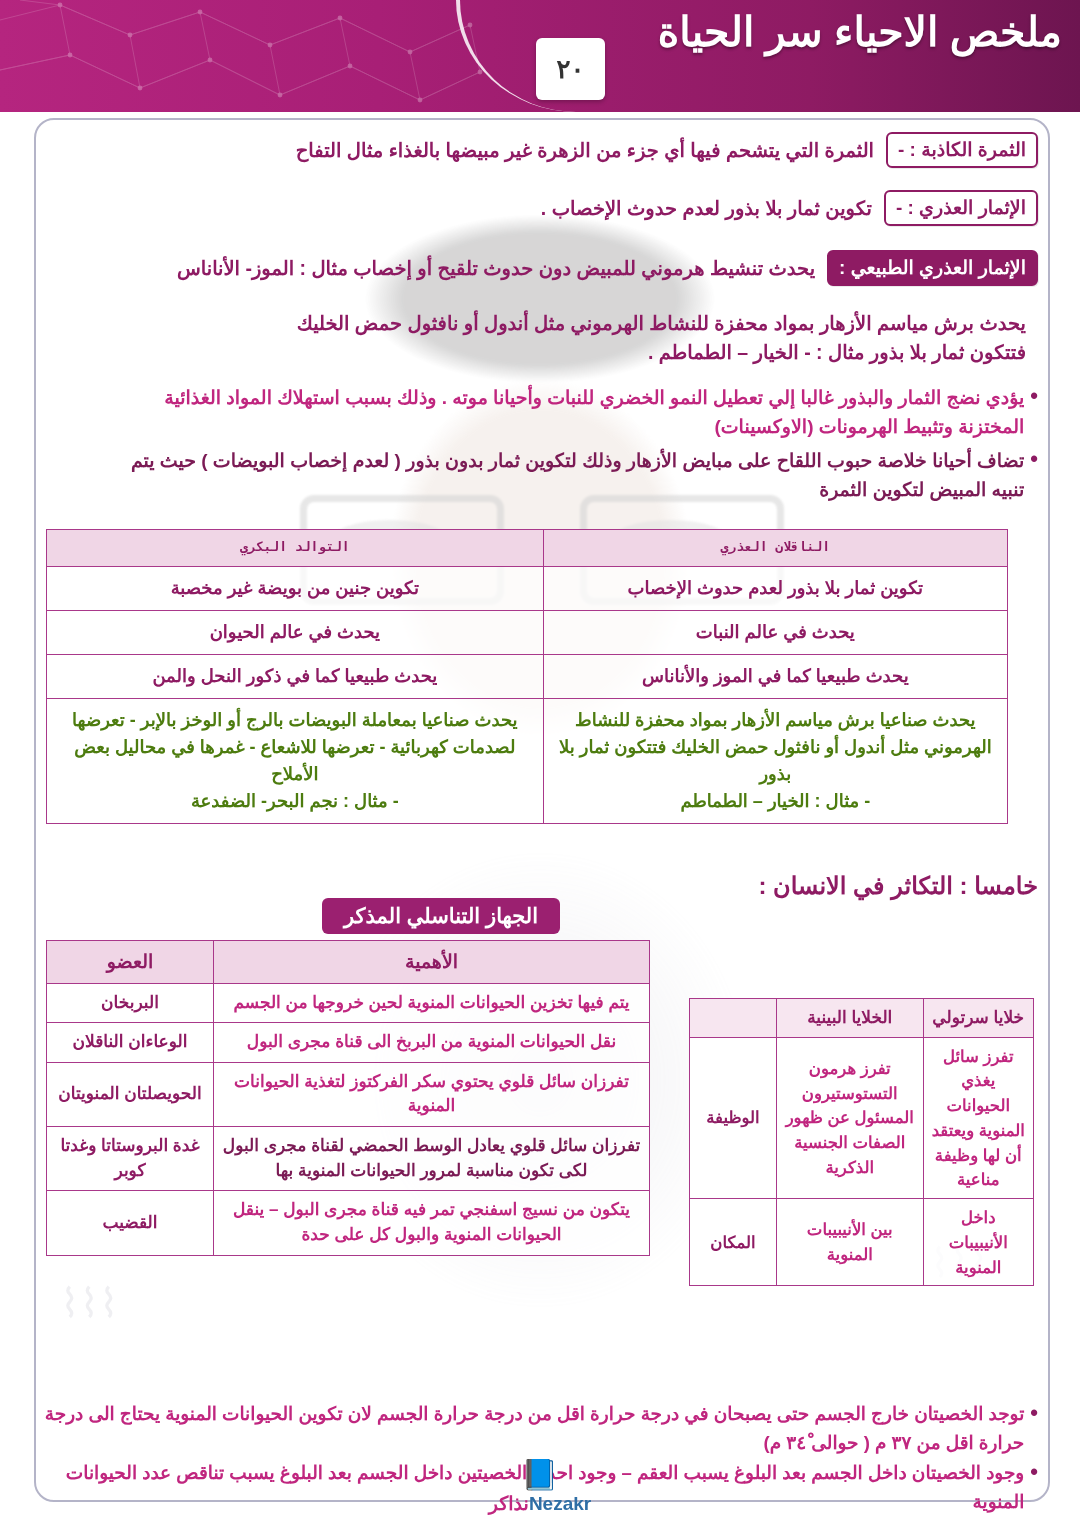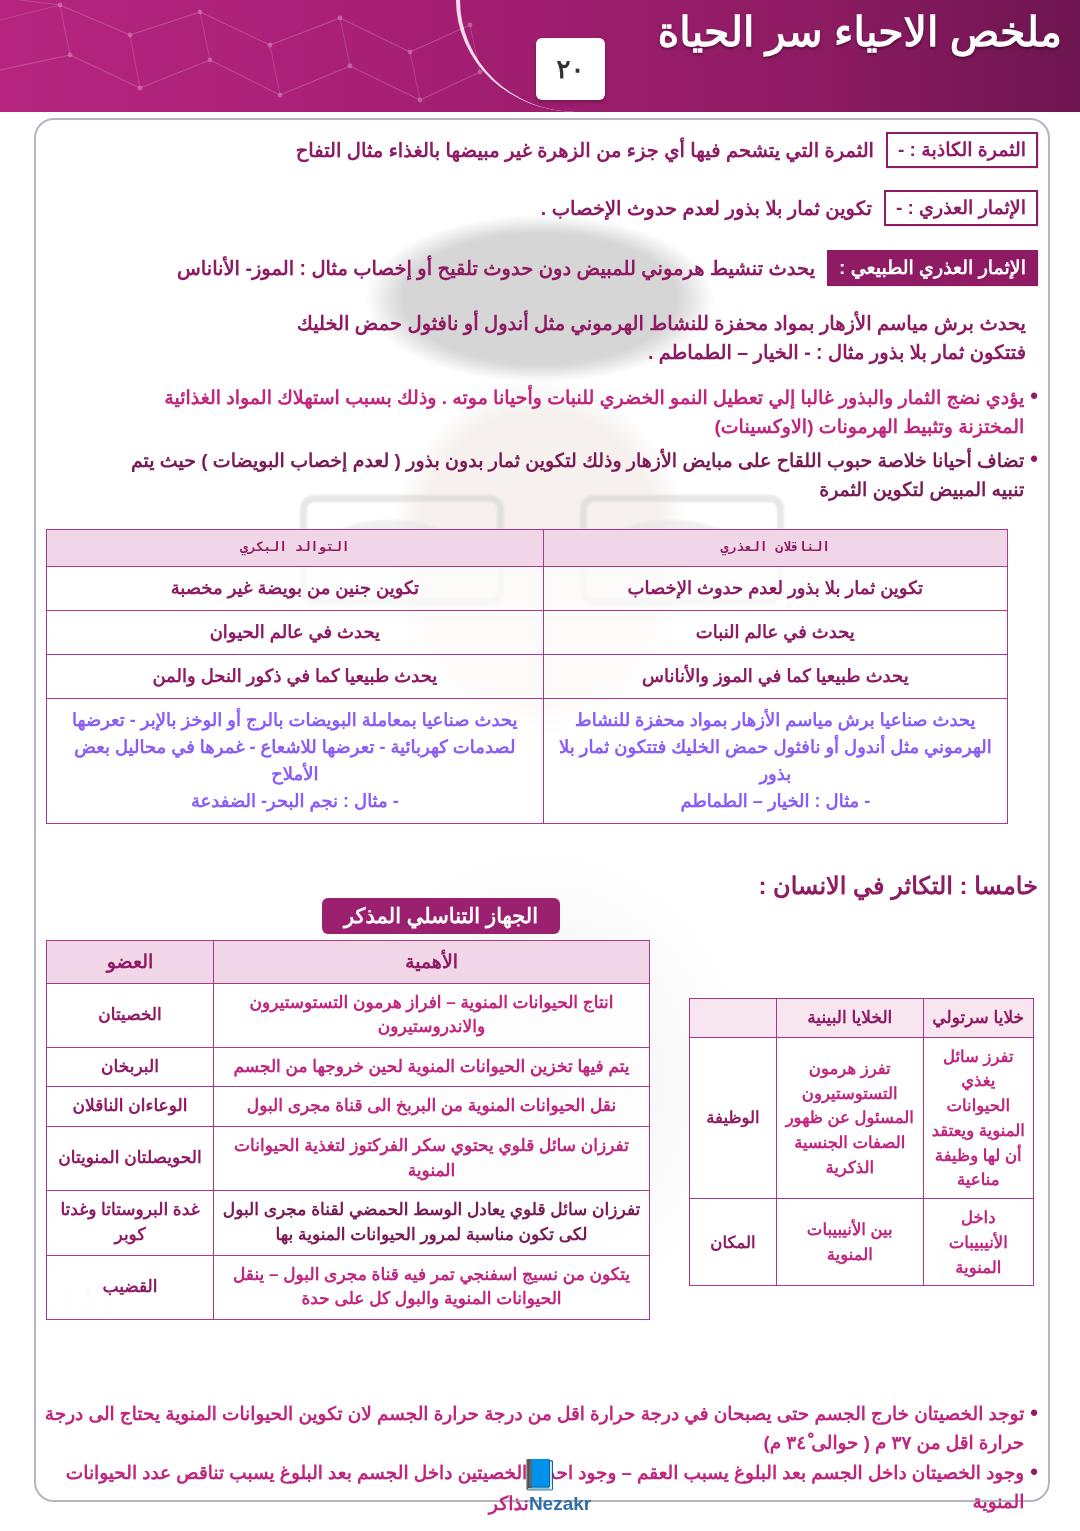--- a/index.html
+++ b/index.html
@@ -72,21 +72,21 @@
     border:2px solid #b4b4c8;border-radius:20px;
     z-index:1;
     background:transparent;
   }
 
   .content{position:absolute;inset:0;z-index:2;}
 
   
   .defrow{position:absolute;display:flex;align-items:flex-start;direction:rtl;}
   .tag{
-    border:2px solid #8e1b63;border-radius:0;
+    border:2px solid #8e1b63;border-radius:6px;
     padding:4px 10px 5px 10px;
     font-size:19px;font-weight:bold;color:#8e1b63;
     background:#fff;white-space:nowrap;
     box-shadow:1px 1px 0 rgba(0,0,0,.08);
   }
   .tag.filled{background:#8e1b63;color:#fff;border-color:#8e1b63;}
   .deftext{
     font-size:19.5px;font-weight:bold;color:#8e1b63;
     padding:4px 12px 0 0;line-height:1.5;
   }
@@ -110,21 +110,21 @@
   }
   .tbl1 th,.tbl1 td{
     border:1.6px solid #a9388a;
     text-align:center;
     font-size:18px;font-weight:bold;
     padding:8px 10px;
     color:#8e1b63;
     line-height:1.5;
   }
   .tbl1 th{background:#f0d6e6;font-size:13px;font-family:Liberation Mono, monospace;}
-  .tbl1 td.red{color:#8b5cf6;}
+  .tbl1 td.red{color:#4d7c0f;}
 
   
   .sec-head{
     position:absolute;right:42px;top:872px;
     font-size:24px;font-weight:bold;color:#8e1b63;
   }
   .sec-pill{
     position:absolute;right:520px;top:898px;
     background:#9b2070;color:#fff;
     border-radius:6px;padding:6px 22px;
@@ -291,24 +291,20 @@
   <div class="sec-head">خامسا : التكاثر في الانسان :</div>
   <div class="sec-pill">الجهاز التناسلي المذكر</div>
 
   <table class="tbl2">
     <tbody>
         <tr>
       <th>الأهمية</th>
       <th>العضو</th>
     </tr>
     <tr>
-      <td class="imp">انتاج الحيوانات المنوية – افراز هرمون التستوستيرون والاندروستيرون</td>
-      <td class="organ">الخصيتان</td>
-    </tr>
-    <tr>
       <td class="imp">يتم فيها تخزين الحيوانات المنوية لحين خروجها من الجسم</td>
       <td class="organ">البربخان</td>
     </tr>
     <tr>
       <td class="imp">نقل الحيوانات المنوية من البربخ الى قناة مجرى البول</td>
       <td class="organ">الوعاءان الناقلان</td>
     </tr>
     <tr>
       <td class="imp">تفرزان سائل قلوي يحتوي سكر الفركتوز لتغذية الحيوانات المنوية</td>
       <td class="organ">الحويصلتان المنويتان</td>

